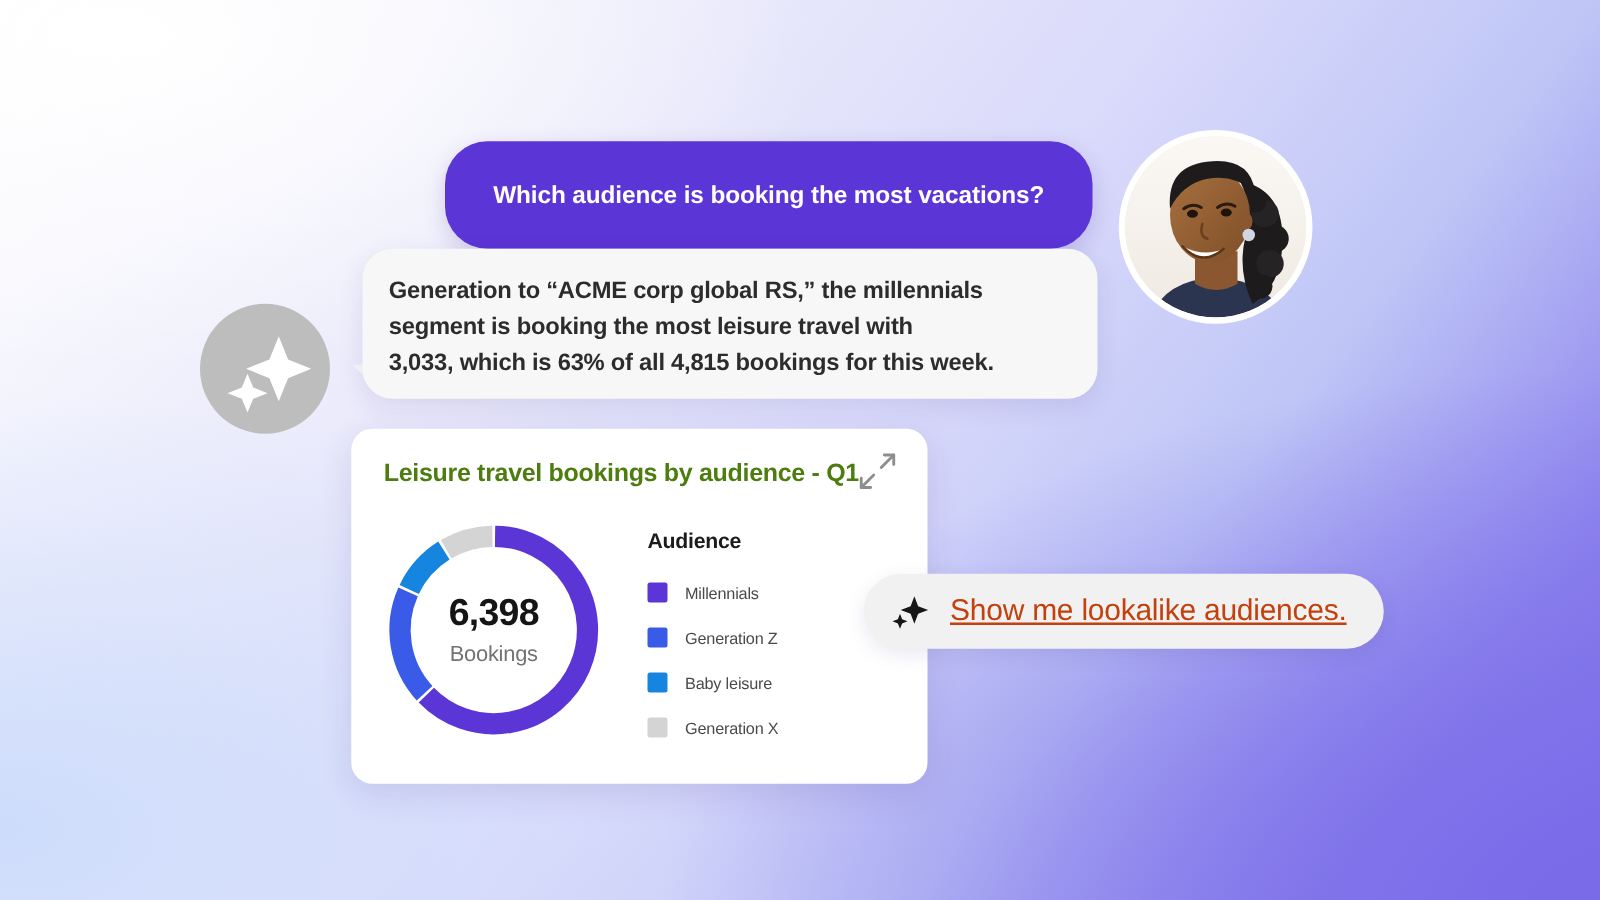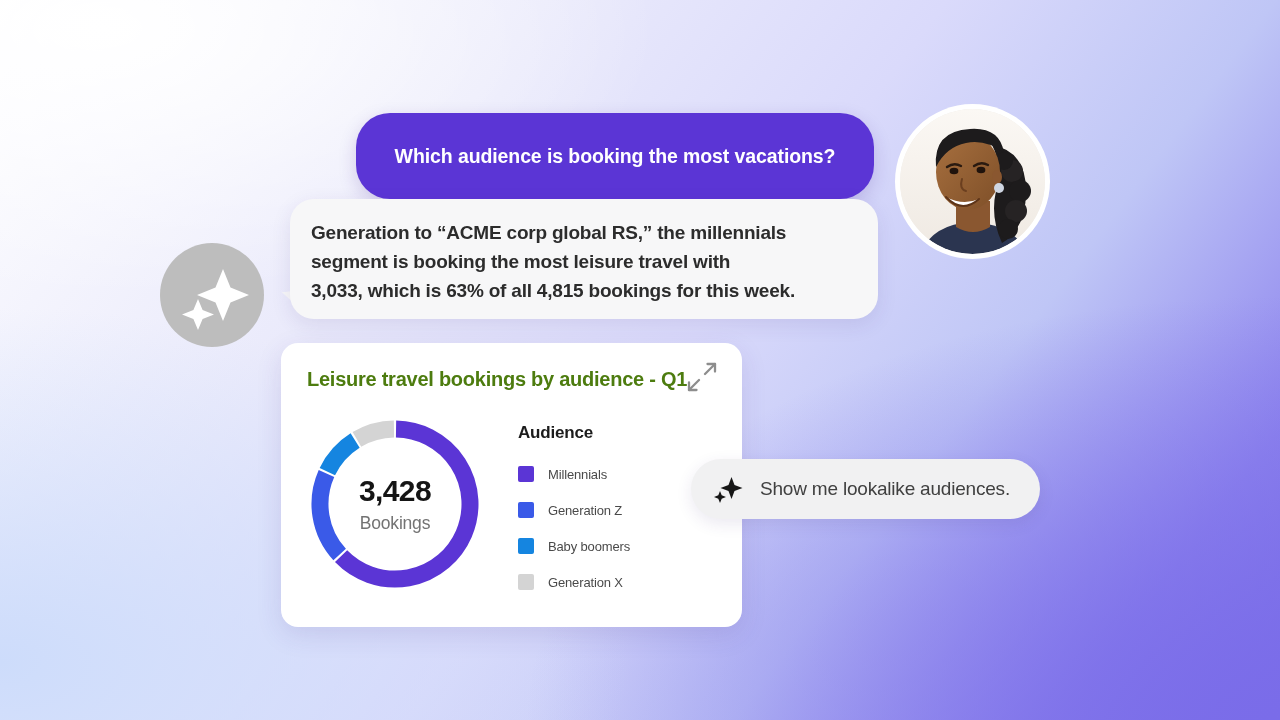--- a/index.html
+++ b/index.html
@@ -136,22 +136,22 @@
     height: 60px;
     background: #f1f1f2;
     border-radius: 30px;
     display: flex; align-items: center;
     padding: 0 30px 0 22px;
     box-shadow: 0 5px 16px rgba(60,40,120,.10);
     cursor: pointer;
   }
   #chip .chip-text {
     margin-left: 17px;
-    font-size: 19px; color: #404040;
-    letter-spacing: -.2px; white-space: nowrap;
+    font-size: 24px; color: #c2410c;
+    letter-spacing: -.2px; white-space: nowrap; text-decoration: underline;
   }
 </style>
 </head>
 <body>
 
 <div id="stage">
 
   <div id="q-tail"></div>
   <div id="q-bubble">
     <span class="txt">Which audience is booking the most vacations?</span>
@@ -228,39 +228,39 @@
     <div id="donut-wrap">
       <svg width="178" height="178" viewBox="0 0 178 178">
         <g id="donut-segments" transform="rotate(-90 89 89)">
             <path d="M 163.9926893006978 90.04716352543589 A 75 75 0 1 1 36.86895074238339 35.08011773659043" stroke="#5b35d5" stroke-width="17" fill="none"></path>
             <path d="M 38.394807326995796 33.64555596405903 A 75 75 0 0 1 119.50971855157403 20.486081166643658" stroke="#3a5ae8" stroke-width="17" fill="none"></path>
             <path d="M 121.4108441603887 21.364675052078013 A 75 75 0 0 1 152.515284309885 49.115057239172614" stroke="#1585e0" stroke-width="17" fill="none"></path>
             <path d="M 153.60417361810306 50.90405860039683 A 75 75 0 0 1 163.9926893006978 87.95283647456415" stroke="#d4d4d4" stroke-width="17" fill="none"></path>
           </g>
       </svg>
       <div id="donut-center">
-        <div id="donut-value">3,428</div>
+        <div id="donut-value">6,398</div>
         <div id="donut-label">Bookings</div>
       </div>
     </div>
 
     <div id="legend">
       <div id="legend-title">Audience</div>
       <div id="legend-rows">
           <div class="legend-row">
             <span class="legend-swatch" style="background: rgb(91, 53, 213);"></span>
             <span class="legend-text">Millennials</span>
           </div>
           <div class="legend-row">
             <span class="legend-swatch" style="background: rgb(58, 90, 232);"></span>
             <span class="legend-text">Generation Z</span>
           </div>
           <div class="legend-row">
             <span class="legend-swatch" style="background: rgb(21, 133, 224);"></span>
-            <span class="legend-text">Baby boomers</span>
+            <span class="legend-text">Baby leisure</span>
           </div>
           <div class="legend-row">
             <span class="legend-swatch" style="background: rgb(212, 212, 212);"></span>
             <span class="legend-text">Generation X</span>
           </div>
         </div>
     </div>
   </div>
 
   <div id="expand-btn">

